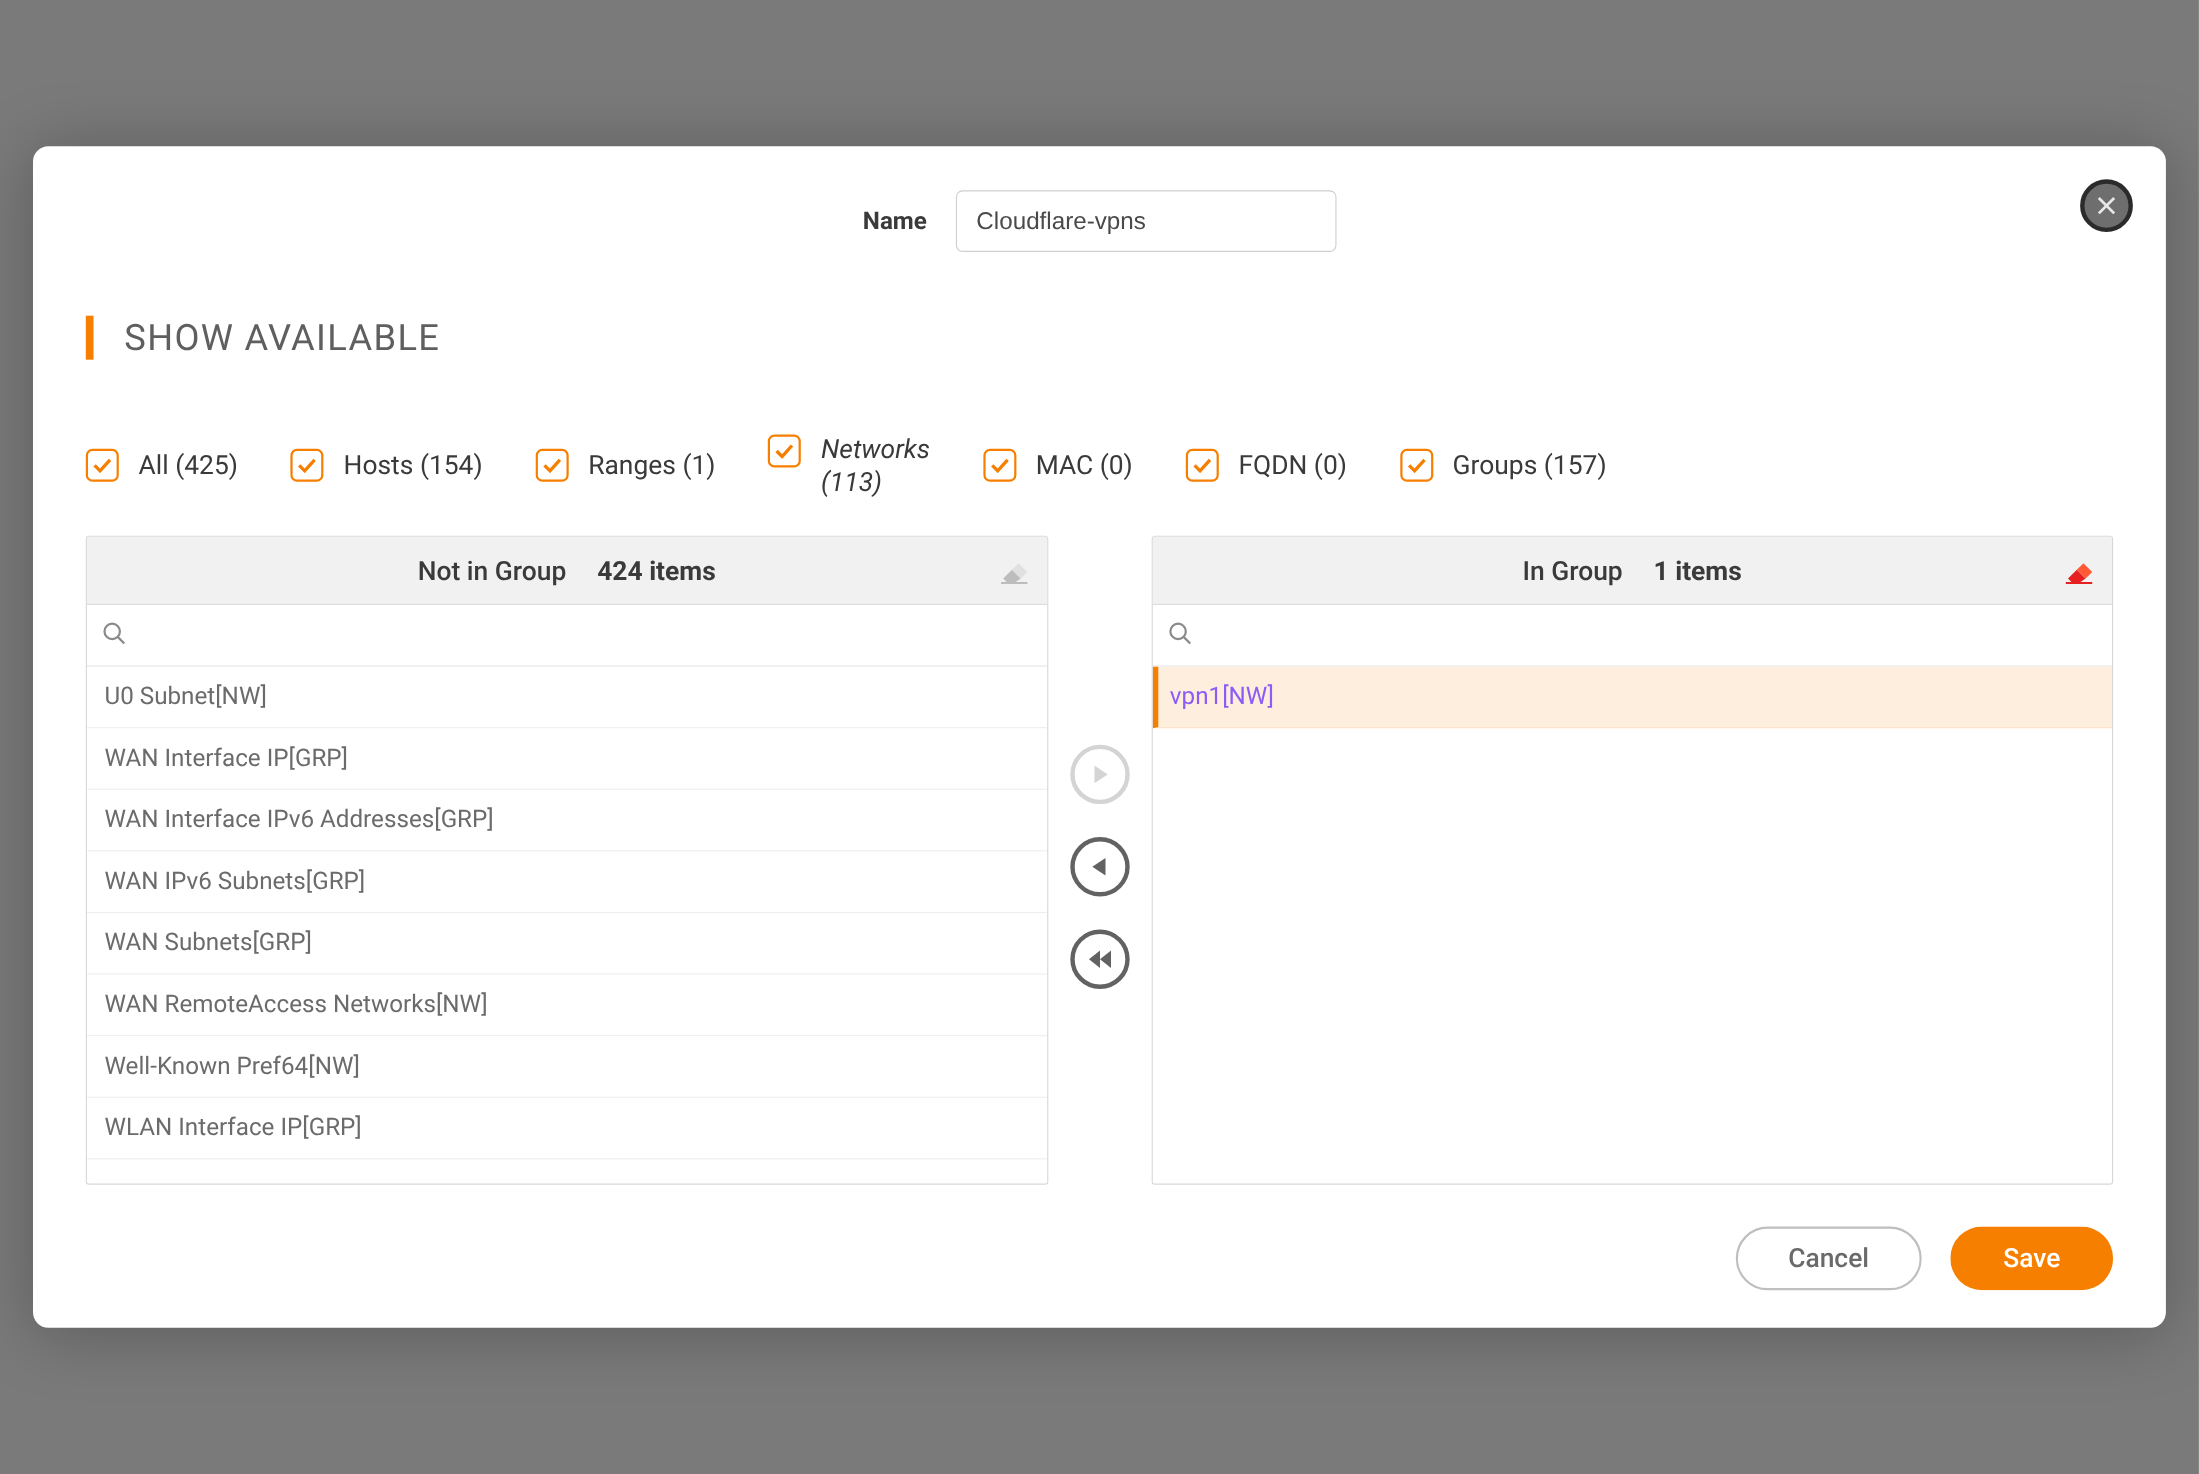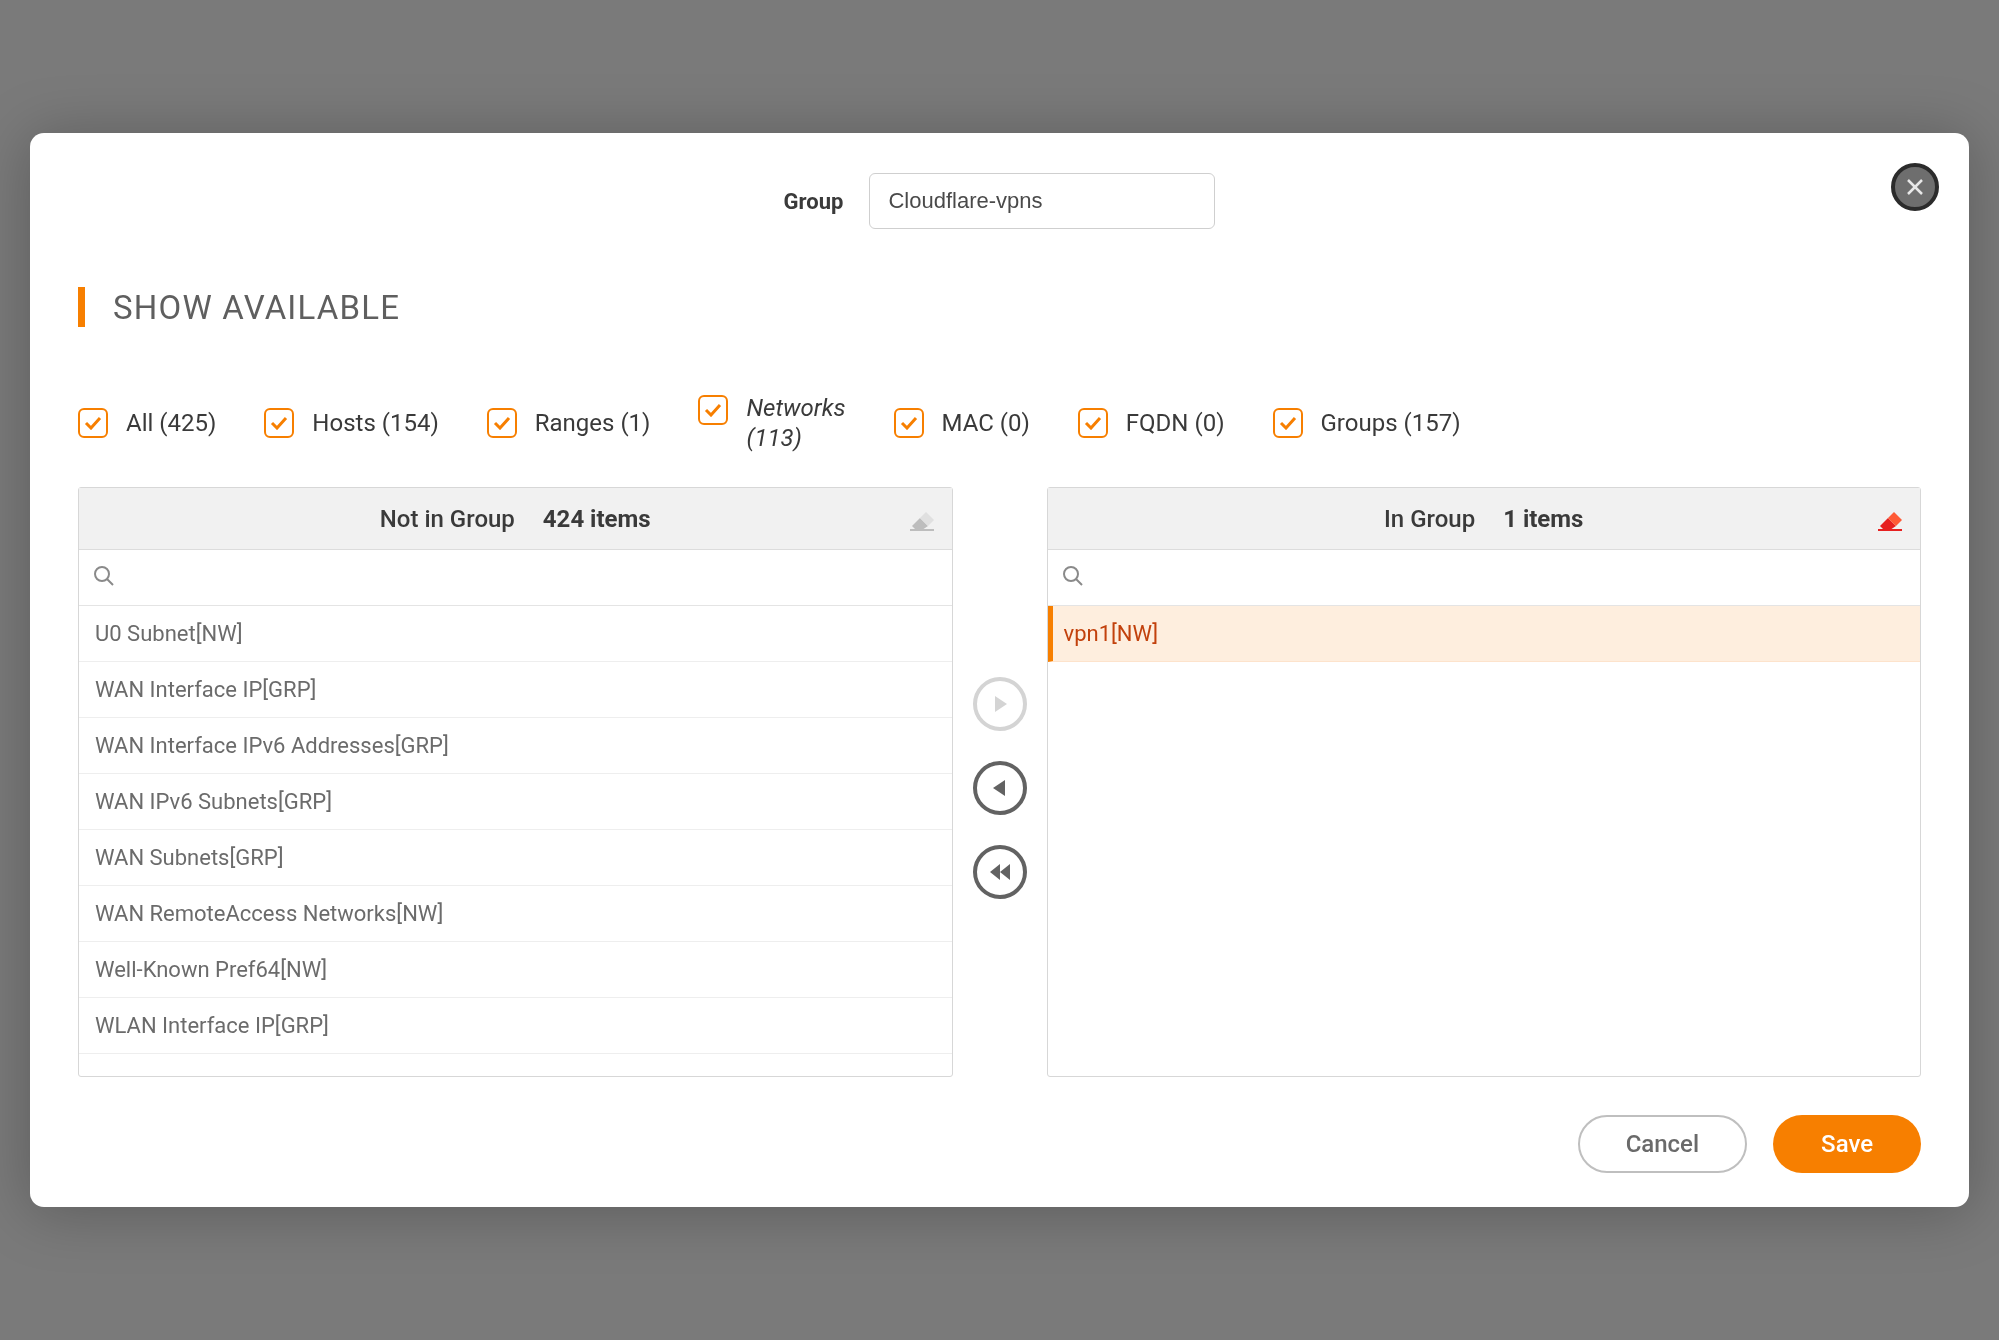--- a/index.html
+++ b/index.html
@@ -174,21 +174,21 @@
     border-bottom: 1px solid #eeeeee;
     cursor: pointer;
     white-space: nowrap;
     overflow: hidden;
     text-overflow: ellipsis;
   }
   .list-item.selected {
     background: #feeede;
     border-left: 5px solid #f77f00;
     padding-left: 11px;
-    color: #c2410c;
+    color: #8b5cf6;
     border-bottom: 1px solid #fde3cc;
     text-align: center;
   }
   
   .list::-webkit-scrollbar { width: 14px; }
   .list::-webkit-scrollbar-thumb { background: #c7c7c7; border-radius: 10px; }
   .list::-webkit-scrollbar-track { background: transparent; }
   .arrows {
     display: flex;
     flex-direction: column;
@@ -244,21 +244,21 @@
 
   <div class="close-btn">
     <svg width="20" height="20" viewBox="0 0 20 20">
       <line x1="3" y1="3" x2="17" y2="17"></line>
       <line x1="17" y1="3" x2="3" y2="17"></line>
     </svg>
   </div>
 
 
   <div class="name-row">
-    <span class="name-label">Group</span>
+    <span class="name-label">Name</span>
     <input class="name-input" type="text" value="Cloudflare-vpns" style="">
   </div>
 
   <div class="section-label-wrap">
     <div class="orange-bar"></div>
     <span class="section-label">SHOW AVAILABLE</span>
   </div>
 
   <div class="filters">
     <div class="filter">

